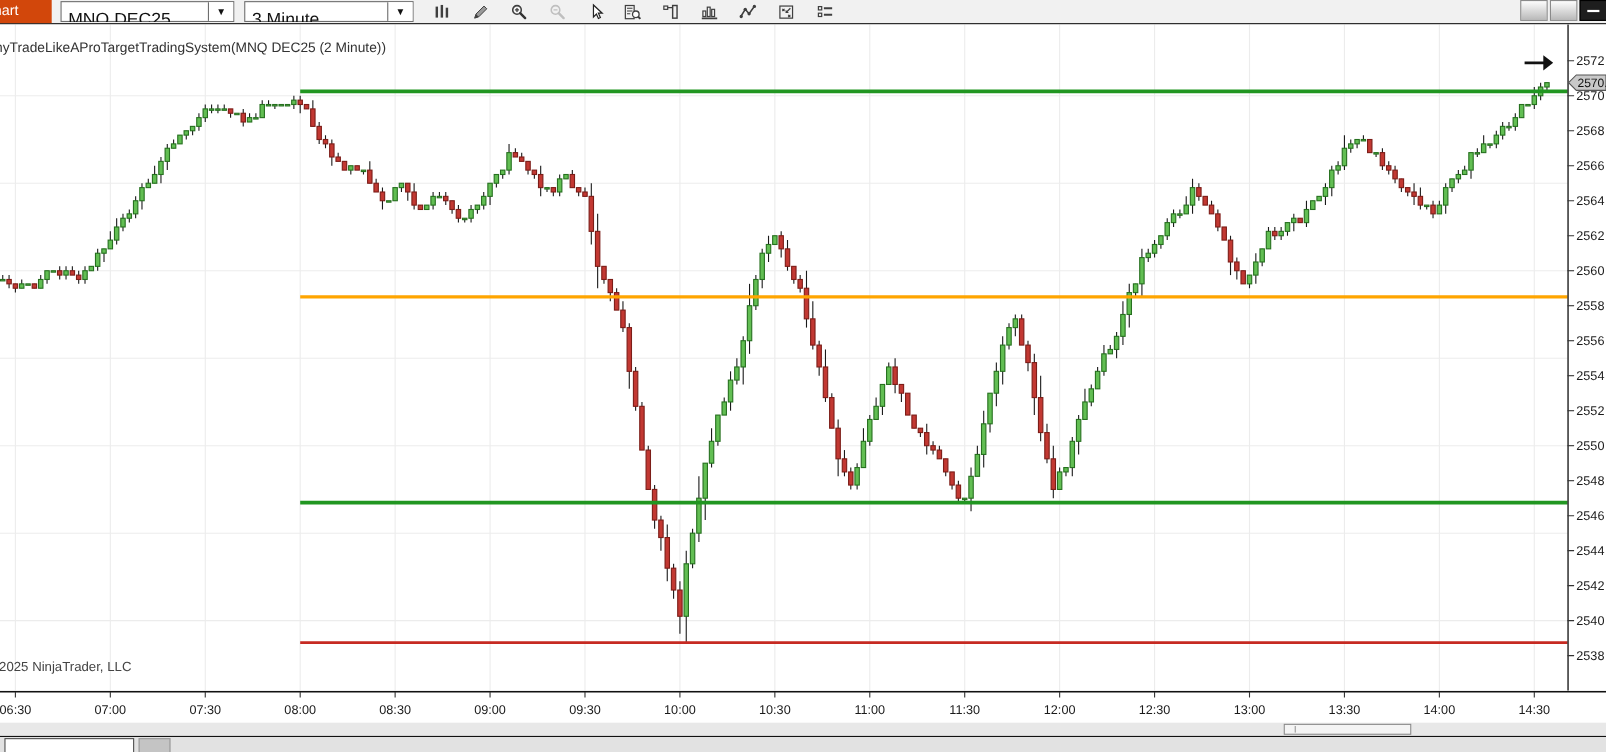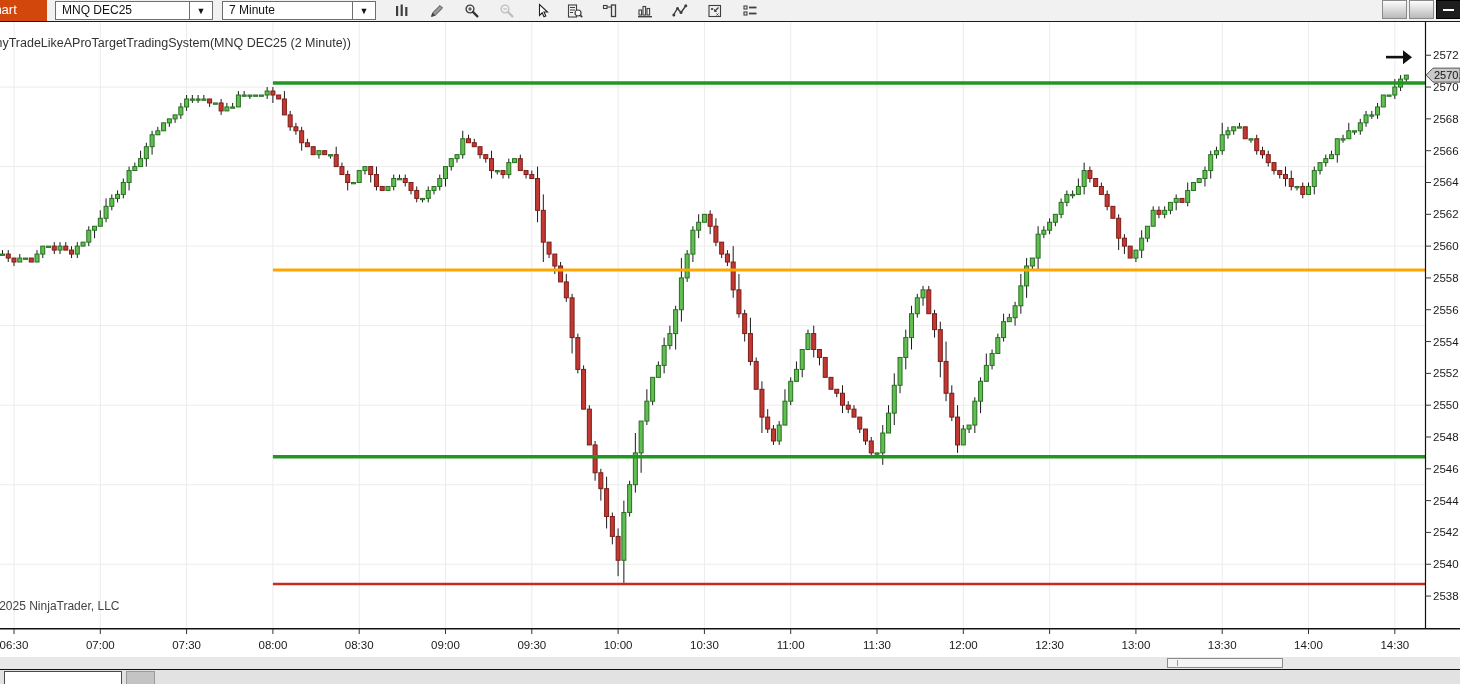--- a/index.html
+++ b/index.html
@@ -6,21 +6,21 @@
   #app{position:relative;width:1460px;height:684px;background:#fff;overflow:hidden;
        font-family:"Liberation Sans",sans-serif;-webkit-font-smoothing:antialiased;}
   
   .toolbar{position:absolute;left:0;top:0;width:1460px;height:21px;background:#f1f1f1;
            border-bottom:1.5px solid #1a1a1a;z-index:5;}
   .chart-tab{position:absolute;left:0;top:0;width:47px;height:21px;background:#d2470b;
              overflow:hidden;color:#fff;font-size:13px;line-height:20px;}
   .chart-tab span{display:block;margin-left:-15px;}
   .combo{position:absolute;top:1px;height:17px;background:#fff;border:1px solid #6e6e6e;
          display:flex;align-items:stretch;}
-  .combo .val{flex:1;font-size:12px;line-height:16px;padding:0 6px;color:#111;white-space:nowrap;overflow:hidden;}
+  .combo .val{flex:1;font-size:16px;line-height:16px;padding:9px 6px;color:#111;white-space:nowrap;overflow:hidden;}
   .combo .dd{width:22px;border-left:1px solid #6e6e6e;display:flex;align-items:center;
              justify-content:center;font-size:9px;color:#111;background:#fff;font-weight:bold;}
   .ticon{position:absolute;top:2px;width:20px;height:17px;display:flex;align-items:center;justify-content:center;}
   .winbtn{position:absolute;top:0;width:25px;height:19px;border:1px solid #8a8a8a;
           background:linear-gradient(#fdfdfd,#b9b9b9);box-sizing:border-box;}
   .winbtn.dark{background:#1e1e1e;border-color:#000;display:flex;align-items:center;justify-content:center;}
   .winbtn.dark i{display:block;width:11px;height:2px;background:#fff;}
   
   .chart-region{position:absolute;left:0;top:22px;width:1460px;height:606px;background:#fff;}
   .chart-title{position:absolute;left:-8px;top:14px;font-size:12.5px;color:#333;white-space:nowrap;}
@@ -51,21 +51,21 @@
     </div>
 
     <div class="combo" style="left:55px;width:156px;">
       <span class="val">MNQ DEC25</span>
       <span class="dd">
           <span>▼</span>
         </span>
     </div>
 
     <div class="combo" style="left:222px;width:152px;">
-      <span class="val">7 Minute</span>
+      <span class="val">3 Minute</span>
       <span class="dd">
           <span>▼</span>
         </span>
     </div>
 
     <span class="ticon" style="left:392px;">
       <svg width="16" height="16" viewBox="0 0 16 16">
         <rect x="2" y="3" width="2.2" height="10" fill="#3f3f3f"></rect>
           <rect x="6.6" y="1.5" width="2.2" height="11.5" fill="#3f3f3f"></rect>
           <rect x="11.2" y="4" width="2.2" height="9" fill="#3f3f3f"></rect>

